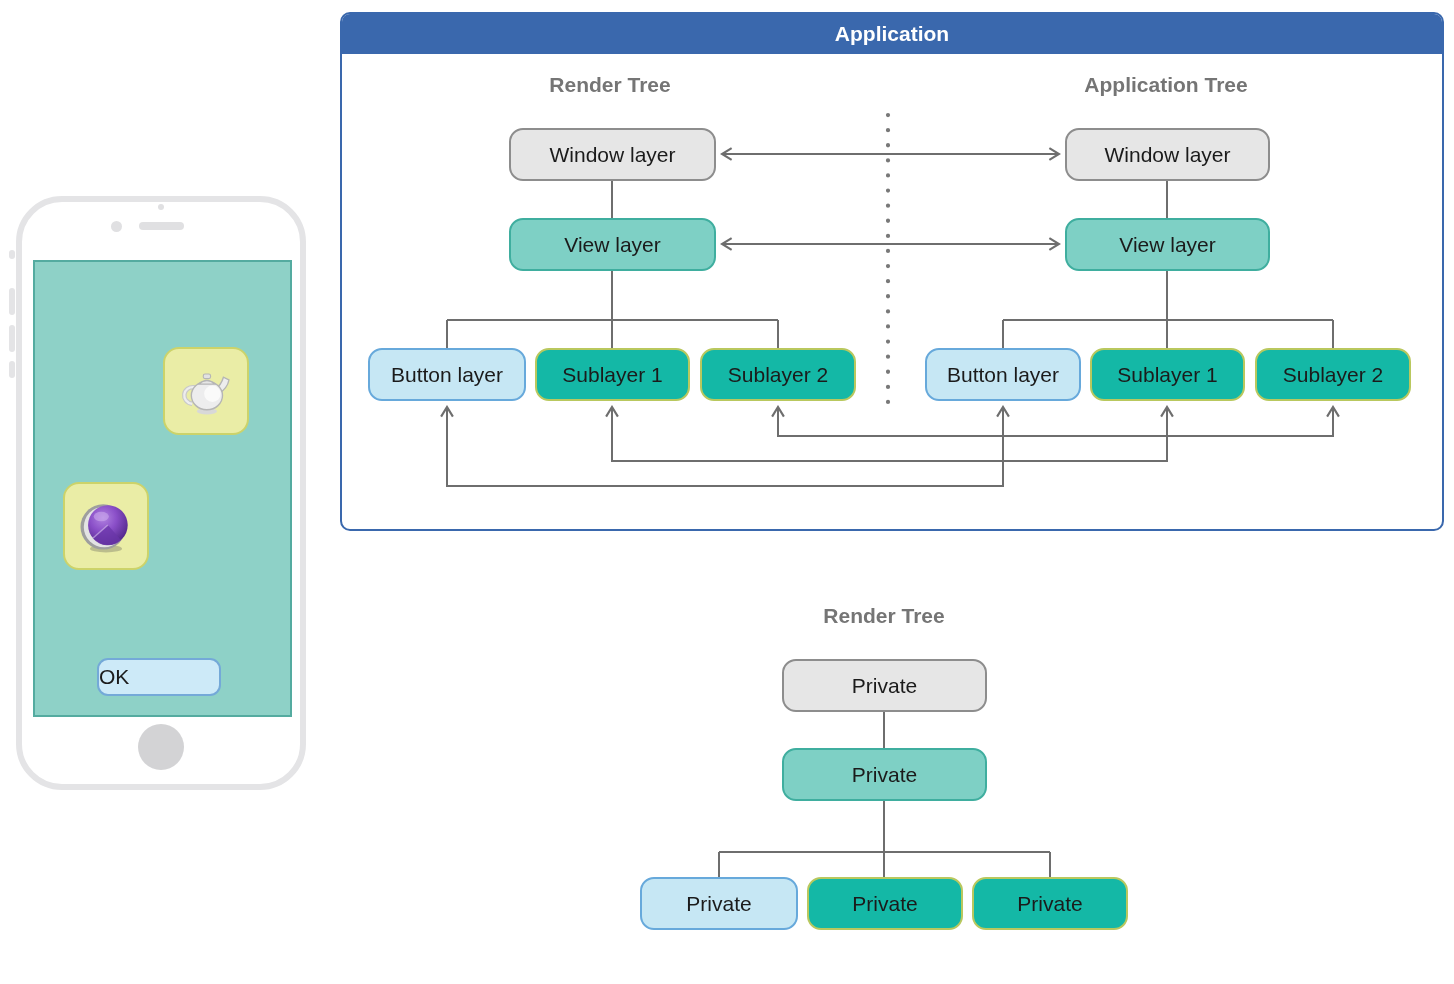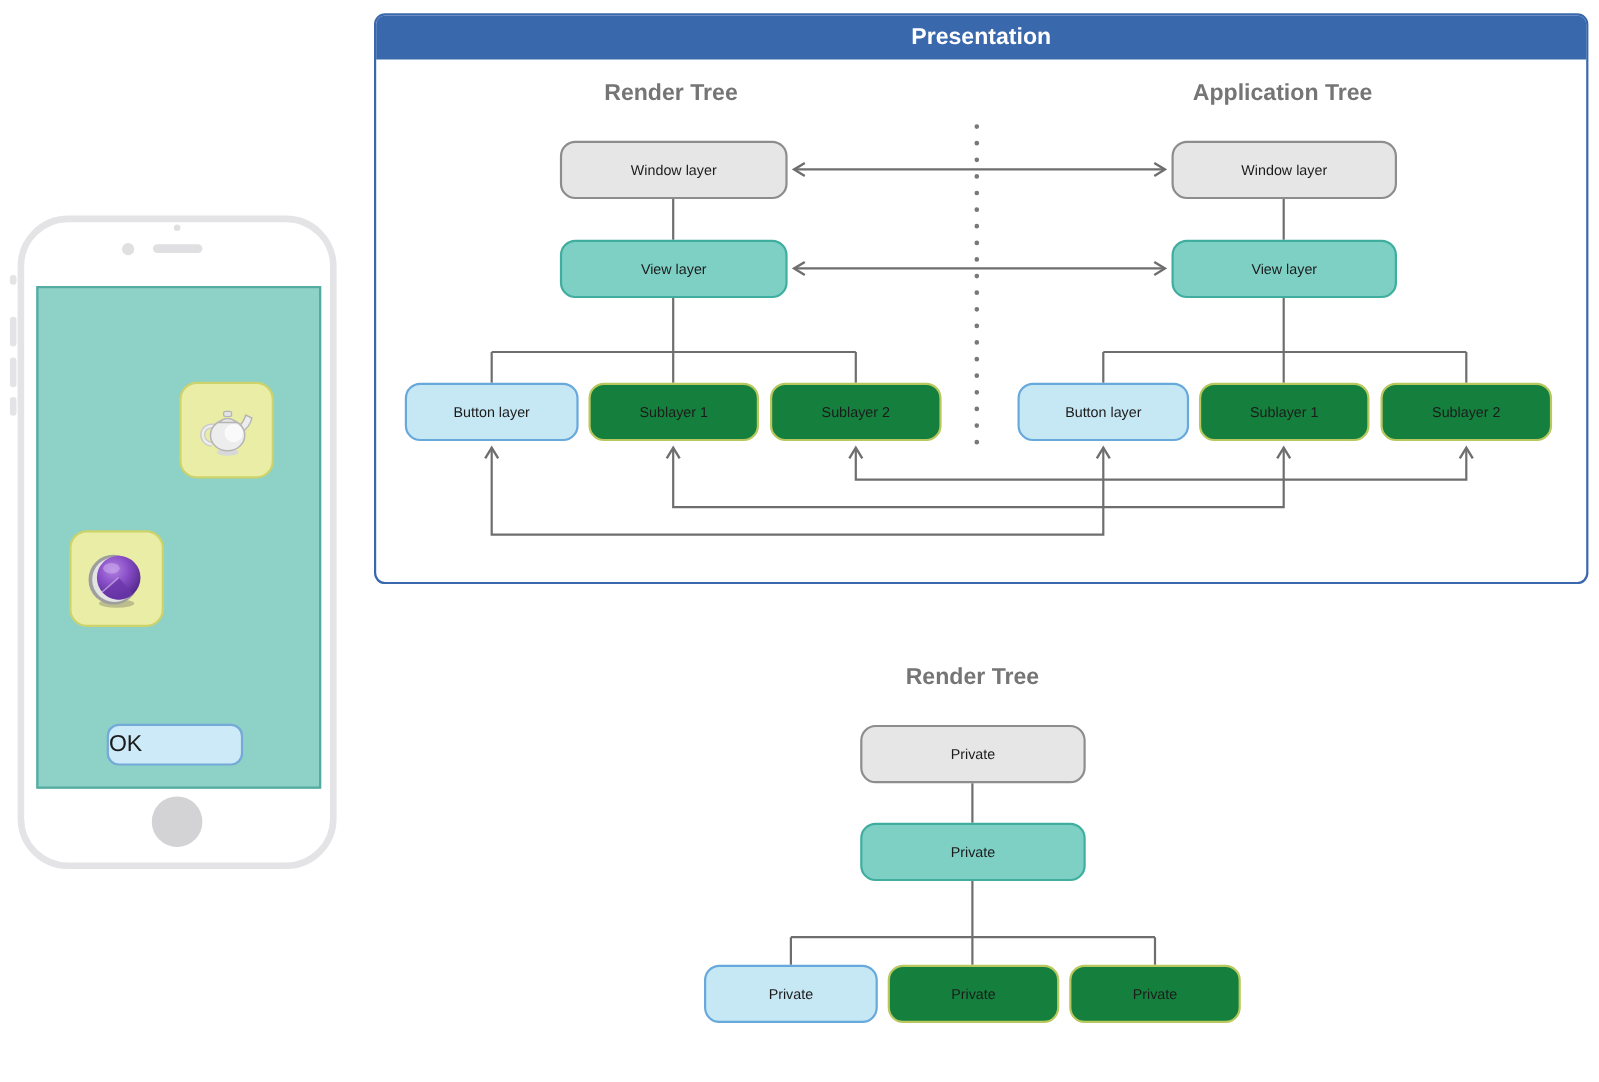--- a/index.html
+++ b/index.html
@@ -45,26 +45,26 @@
   .panel-application .panel-header{background:#3a68ad;}
   .panel-framework .panel-header{background:#2f7438;}
   .tree-label{
     position:absolute;font-size:21px;font-weight:bold;color:#757575;
     text-align:center;width:260px;
   }
   
   .node{
     position:absolute;height:53px;border-radius:14px;box-sizing:border-box;
     display:flex;align-items:center;justify-content:center;
-    font-size:13px;color:#1b1b1b;border:2px solid;
+    font-size:21px;color:#1b1b1b;border:2px solid;
   }
   .node-gray{background:#e6e6e6;border-color:#8d8d8d;}
   .node-teal{background:#7ed0c5;border-color:#3fae9f;}
   .node-blue{background:#c6e7f4;border-color:#67a9db;}
-  .node-yellow{background:#15803d;border-color:#b9c85e;}
+  .node-yellow{background:#14b8a6;border-color:#b9c85e;}
   .lines-layer{position:absolute;left:0;top:0;width:1454px;height:984px;pointer-events:none;}
 </style>
 </head>
 <body>
 
 <div class="canvas">
 
   <div class="side-btn" style="top:250px;height:9px;"></div>
   <div class="side-btn" style="top:288px;height:27px;"></div>
   <div class="side-btn" style="top:325px;height:27px;"></div>
@@ -109,21 +109,21 @@
     </svg>
   </div>
 
   <div class="ok-btn">
     <span>OK</span>
   </div>
   <div class="home-btn"></div>
 
   <div class="panel panel-application">
     <div class="panel-header">
-      <span>Presentation</span>
+      <span>Application</span>
     </div>
   </div>
   <div class="tree-label" style="left:480px;top:73px;">Render Tree</div>
   <div class="tree-label" style="left:1036px;top:73px;">Application Tree</div>
 
   <div class="tree-label" style="left:754px;top:604px;">Render Tree</div>
 
   <svg class="lines-layer" viewBox="0 0 1454 984">
     <defs>
       <marker id="arw" viewBox="0 0 14 14" refX="12" refY="7" markerWidth="15" markerHeight="15" markerUnits="userSpaceOnUse" orient="auto-start-reverse">

